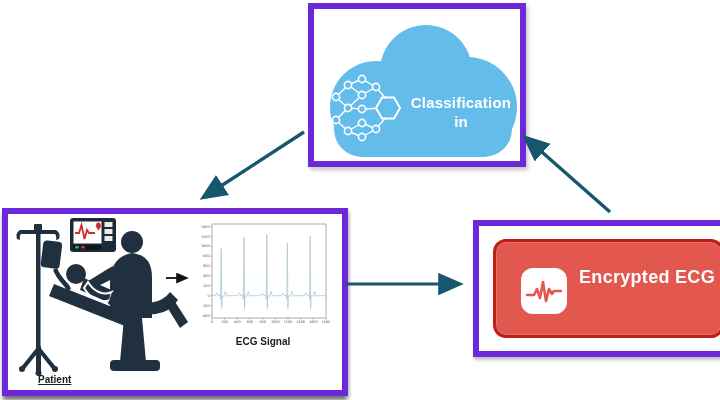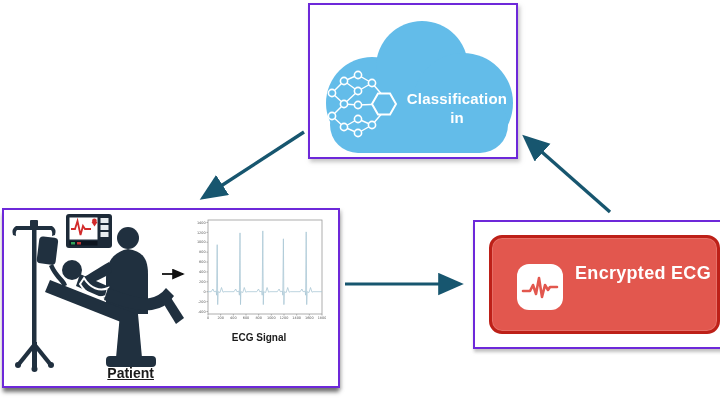--- a/index.html
+++ b/index.html
@@ -1,35 +1,35 @@
 <!DOCTYPE html>
 <html><head>
 <meta charset="utf-8">
 <style>
   html,body{margin:0;padding:0;background:#ffffff;}
   .stage{
     position:relative;width:720px;height:400px;background:#ffffff;
     overflow:hidden;font-family:"Liberation Sans",sans-serif;
   }
   
-  .node-box{position:absolute;background:#ffffff;border:2px solid #6d28d9;}
+  .node-box{position:absolute;background:#ffffff;border:6px solid #6d28d9;}
   
   .cloud-box{left:308px;top:3px;width:206px;height:152px;
     box-shadow:2px 3px 4px rgba(150,150,150,.55);}
   .cloud-svg{position:absolute;left:0;top:0;}
   .cloud-label{
     position:absolute;left:88px;top:84px;width:118px;text-align:center;
     color:#ffffff;font-weight:700;font-size:15px;line-height:19px;letter-spacing:.2px;
   }
   
   .patient-box{left:2px;top:208px;width:334px;height:176px;
     box-shadow:0 5px 4px -1px rgba(95,95,95,.85),2px 2px 3px rgba(160,160,160,.4);}
   .patient-caption{
-    position:absolute;left:30px;bottom:5px;width:120px;text-align:right;
-    color:#1b1b1b;font-weight:700;font-size:14px;text-decoration:underline;
+    position:absolute;left:30px;bottom:5px;width:120px;text-align:left;
+    color:#1b1b1b;font-weight:700;font-size:10px;text-decoration:underline;
   }
   .picto-svg{position:absolute;left:4px;top:4px;}
   .mini-arrow-svg{position:absolute;left:156px;top:56px;}
   
   .ecg-chart{position:absolute;left:188px;top:8px;width:134px;height:112px;}
   .ecg-caption{
     position:absolute;left:188px;top:122px;width:134px;text-align:center;
     color:#1b1b1b;font-weight:700;font-size:10px;
   }
   

